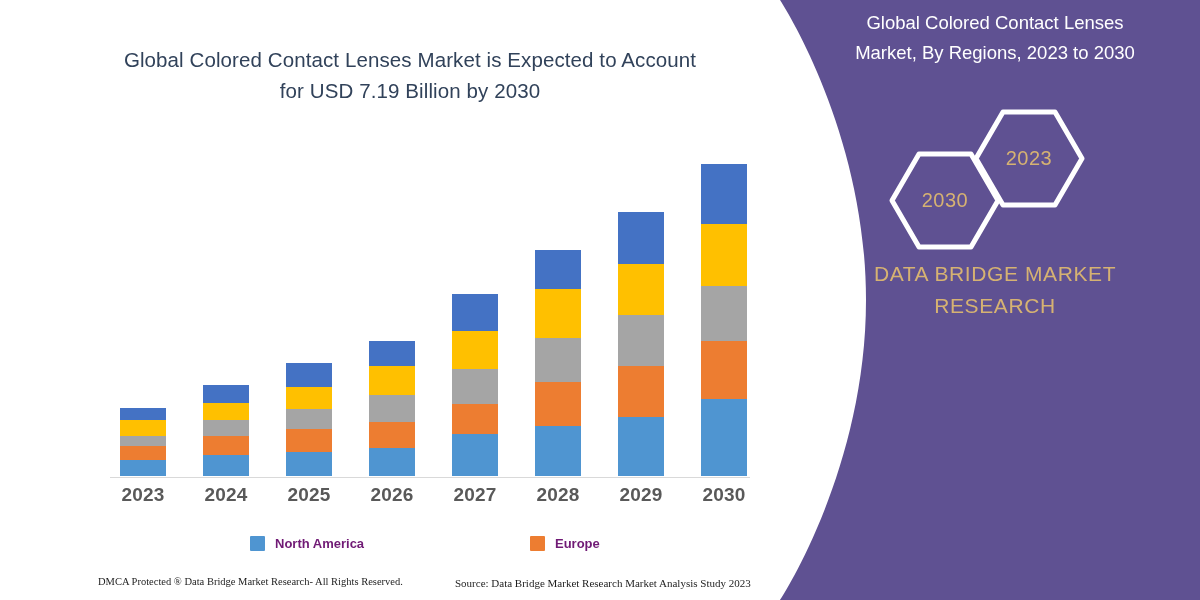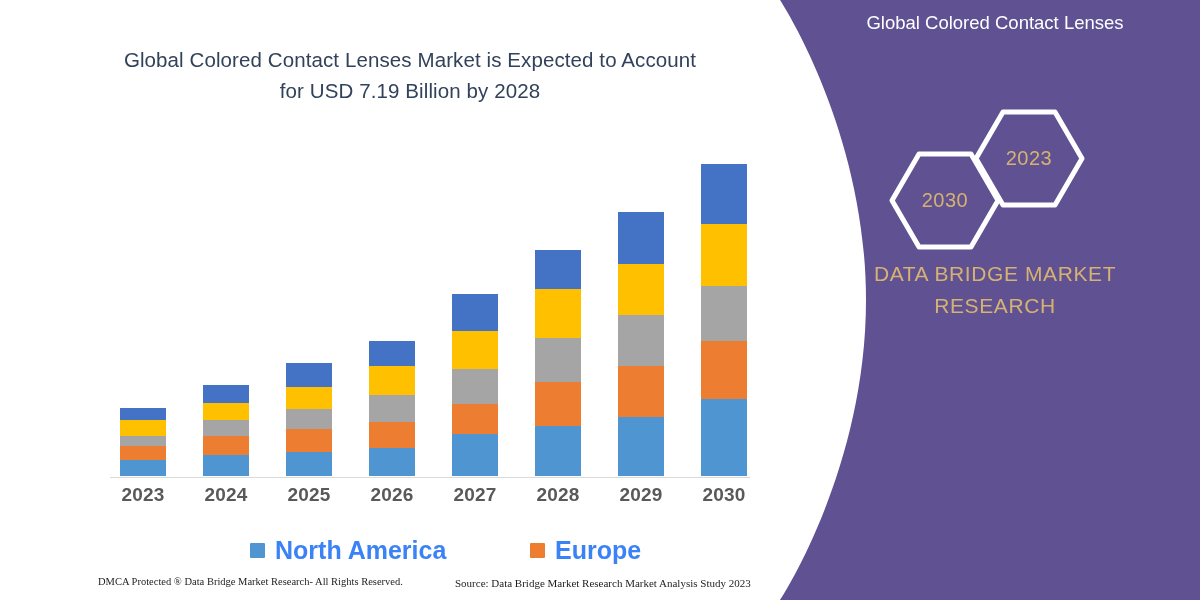--- a/index.html
+++ b/index.html
@@ -36,21 +36,21 @@
   .xlabels{position:absolute;left:110px;top:476px;width:640px;height:28px;}
   .xlabel{
     position:absolute;width:80px;text-align:center;
     font-size:19px;font-weight:700;color:#595959;letter-spacing:.2px;
   }
 
   
   .legend{position:absolute;left:110px;top:528px;width:640px;height:30px;}
   .legend-item{position:absolute;display:flex;align-items:center;gap:10px;}
   .legend-swatch{width:15px;height:15px;display:inline-block;border-radius:1px;}
-  .legend-label{font-size:25px;font-weight:700;color:#3b82f6;white-space:nowrap;}
+  .legend-label{font-size:13px;font-weight:700;color:#701a75;white-space:nowrap;}
 
   
   .footer{position:absolute;left:0;top:568px;width:880px;height:26px;padding-left:28px;}
   .footer-left{
     position:absolute;left:98px;top:0;
     font-family:"Liberation Serif", serif;
     font-size:10.5px;color:#1d1d1d;white-space:nowrap;
   }
   .footer-right{
     position:absolute;left:455px;top:1px;
@@ -97,21 +97,21 @@
 </style>
 </head>
 <body>
 
 <div id="root">
 
   <div class="left-panel">
 
     <div class="chart-title">
       <span class="ln">Global Colored Contact Lenses Market is Expected to Account</span>
-      <span class="ln">for USD  7.19 Billion by 2028</span>
+      <span class="ln">for USD  7.19 Billion by 2030</span>
     </div>
 
     <div class="plot">
       <div class="bars" id="bars">
           <div class="bar-group" style="left: 10px;">
             <div class="bar">
               <div class="seg" style="height: 16px; background: rgb(79, 149, 209);"></div>
               <div class="seg" style="height: 14px; background: rgb(237, 125, 49);"></div>
               <div class="seg" style="height: 10px; background: rgb(165, 165, 165);"></div>
               <div class="seg" style="height: 16px; background: rgb(255, 192, 0);"></div>
@@ -215,20 +215,21 @@
 
   <div class="right-panel">
     <svg class="bg" viewBox="0 0 420 600" preserveAspectRatio="none">
       <path id="panelPath" d="M 0 0 L 420 0 L 420 600 L 0 600 C 0 600 86 470 86 300 C 86 130 0 0 0 0 Z" fill="#5f5192"></path>
     </svg>
 
     <div class="rp-content">
 
       <div class="rp-title">
         <span class="ln">Global Colored Contact Lenses</span>
+        <span class="ln">Market, By Regions, 2023 to 2030</span>
       </div>
 
       <div class="hexwrap">
         <div class="hex hex-2030">
           <svg width="118" height="103" viewBox="0 0 118 103">
             <polygon points="33,5 85,5 112,51.5 85,98 33,98 6,51.5" fill="none" stroke="#ffffff" stroke-width="5" stroke-linejoin="round"></polygon>
           </svg>
           <div class="hex-text">2030</div>
         </div>
         <div class="hex hex-2023">

